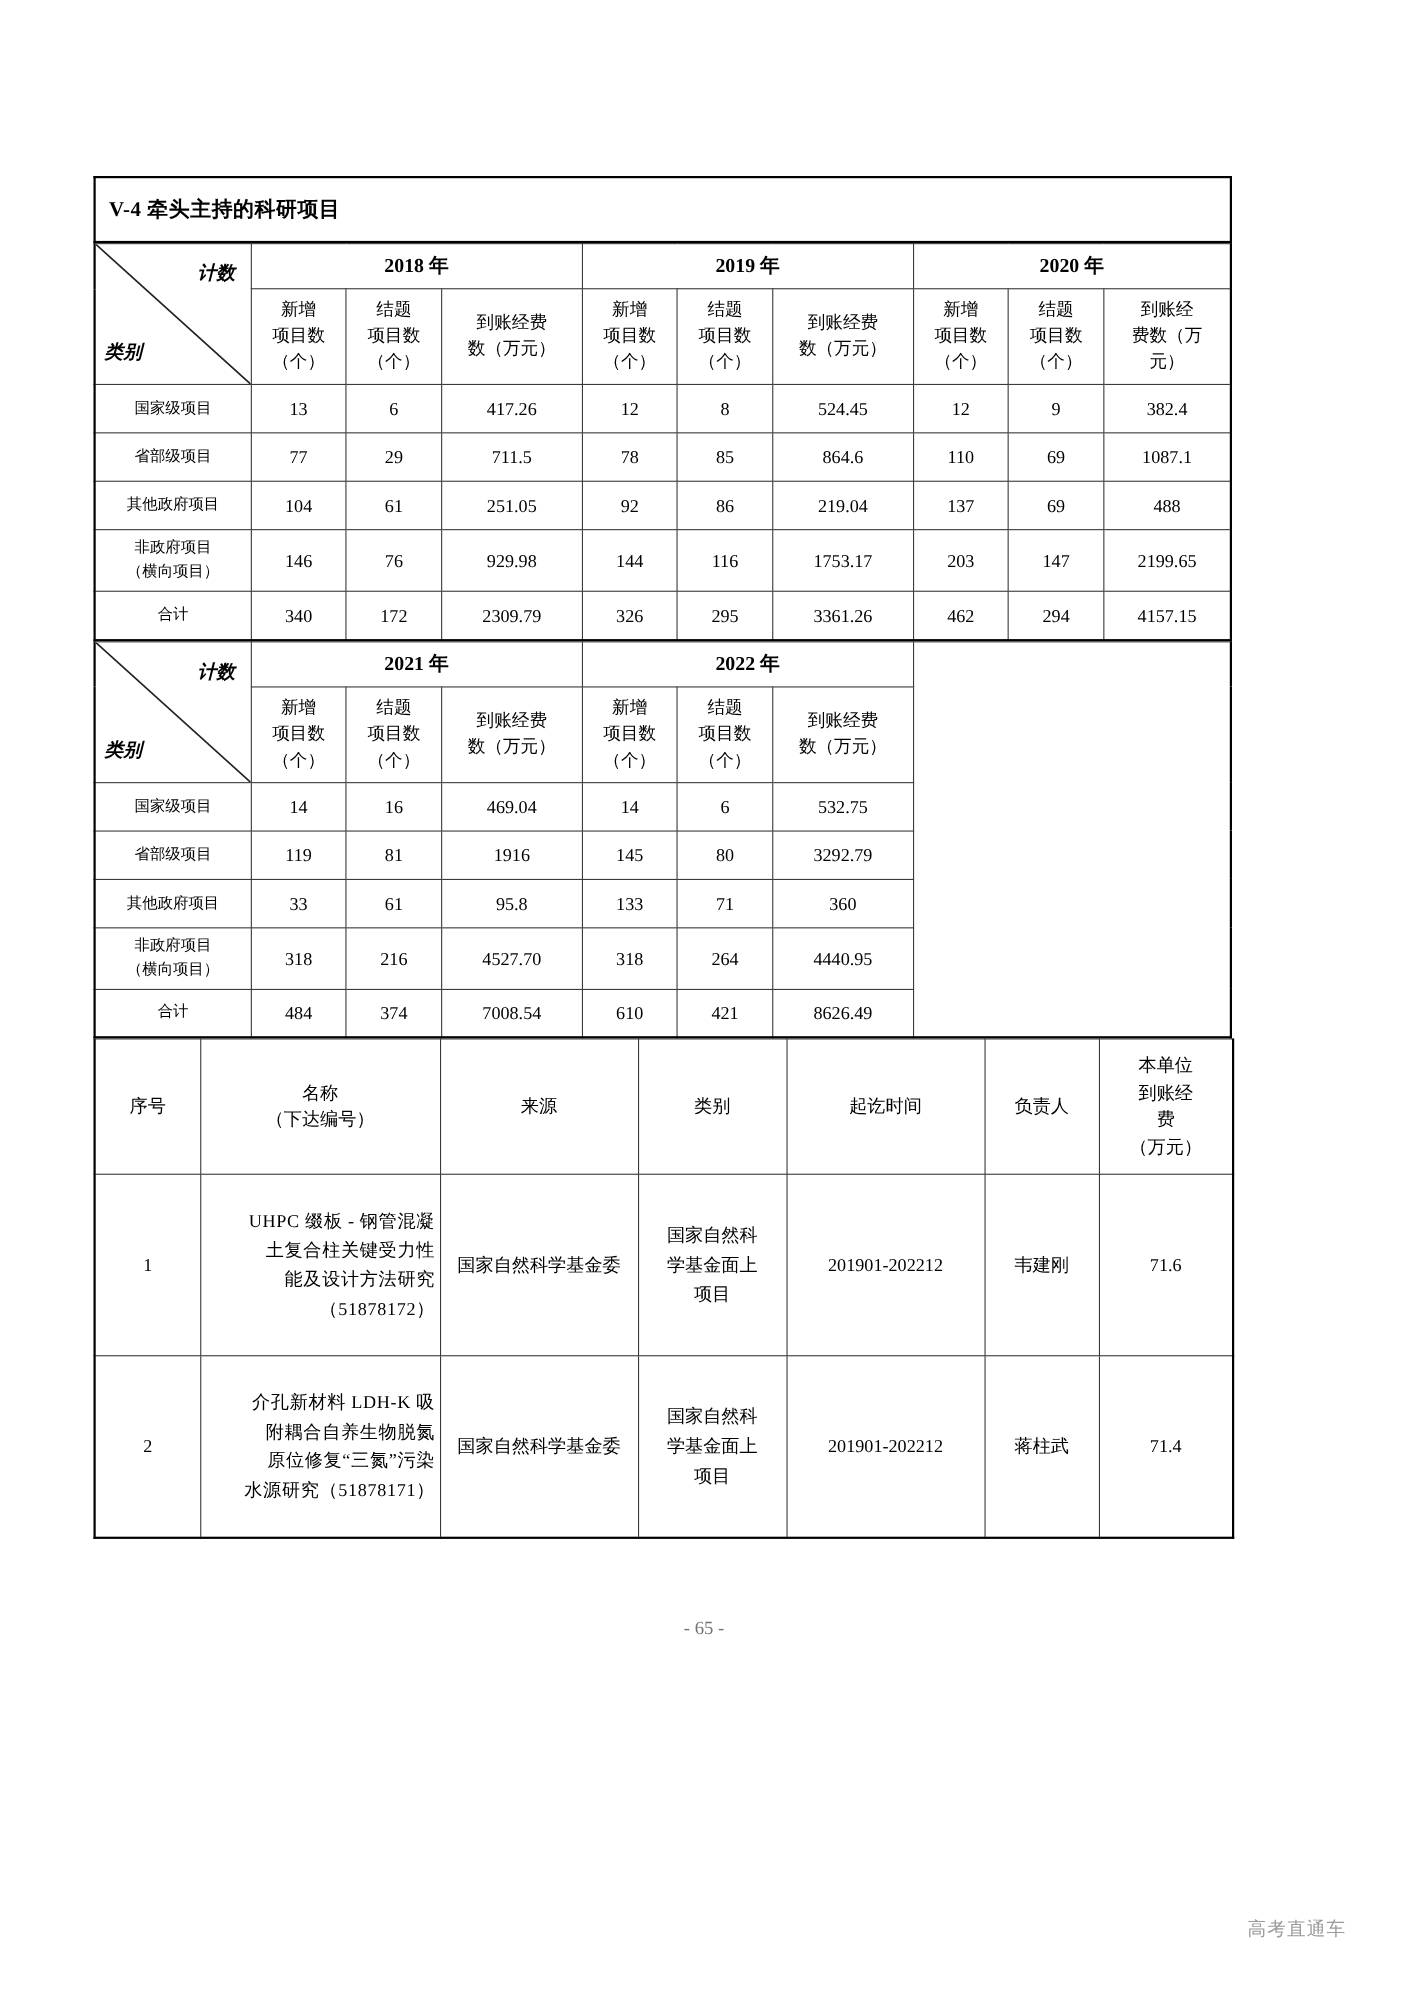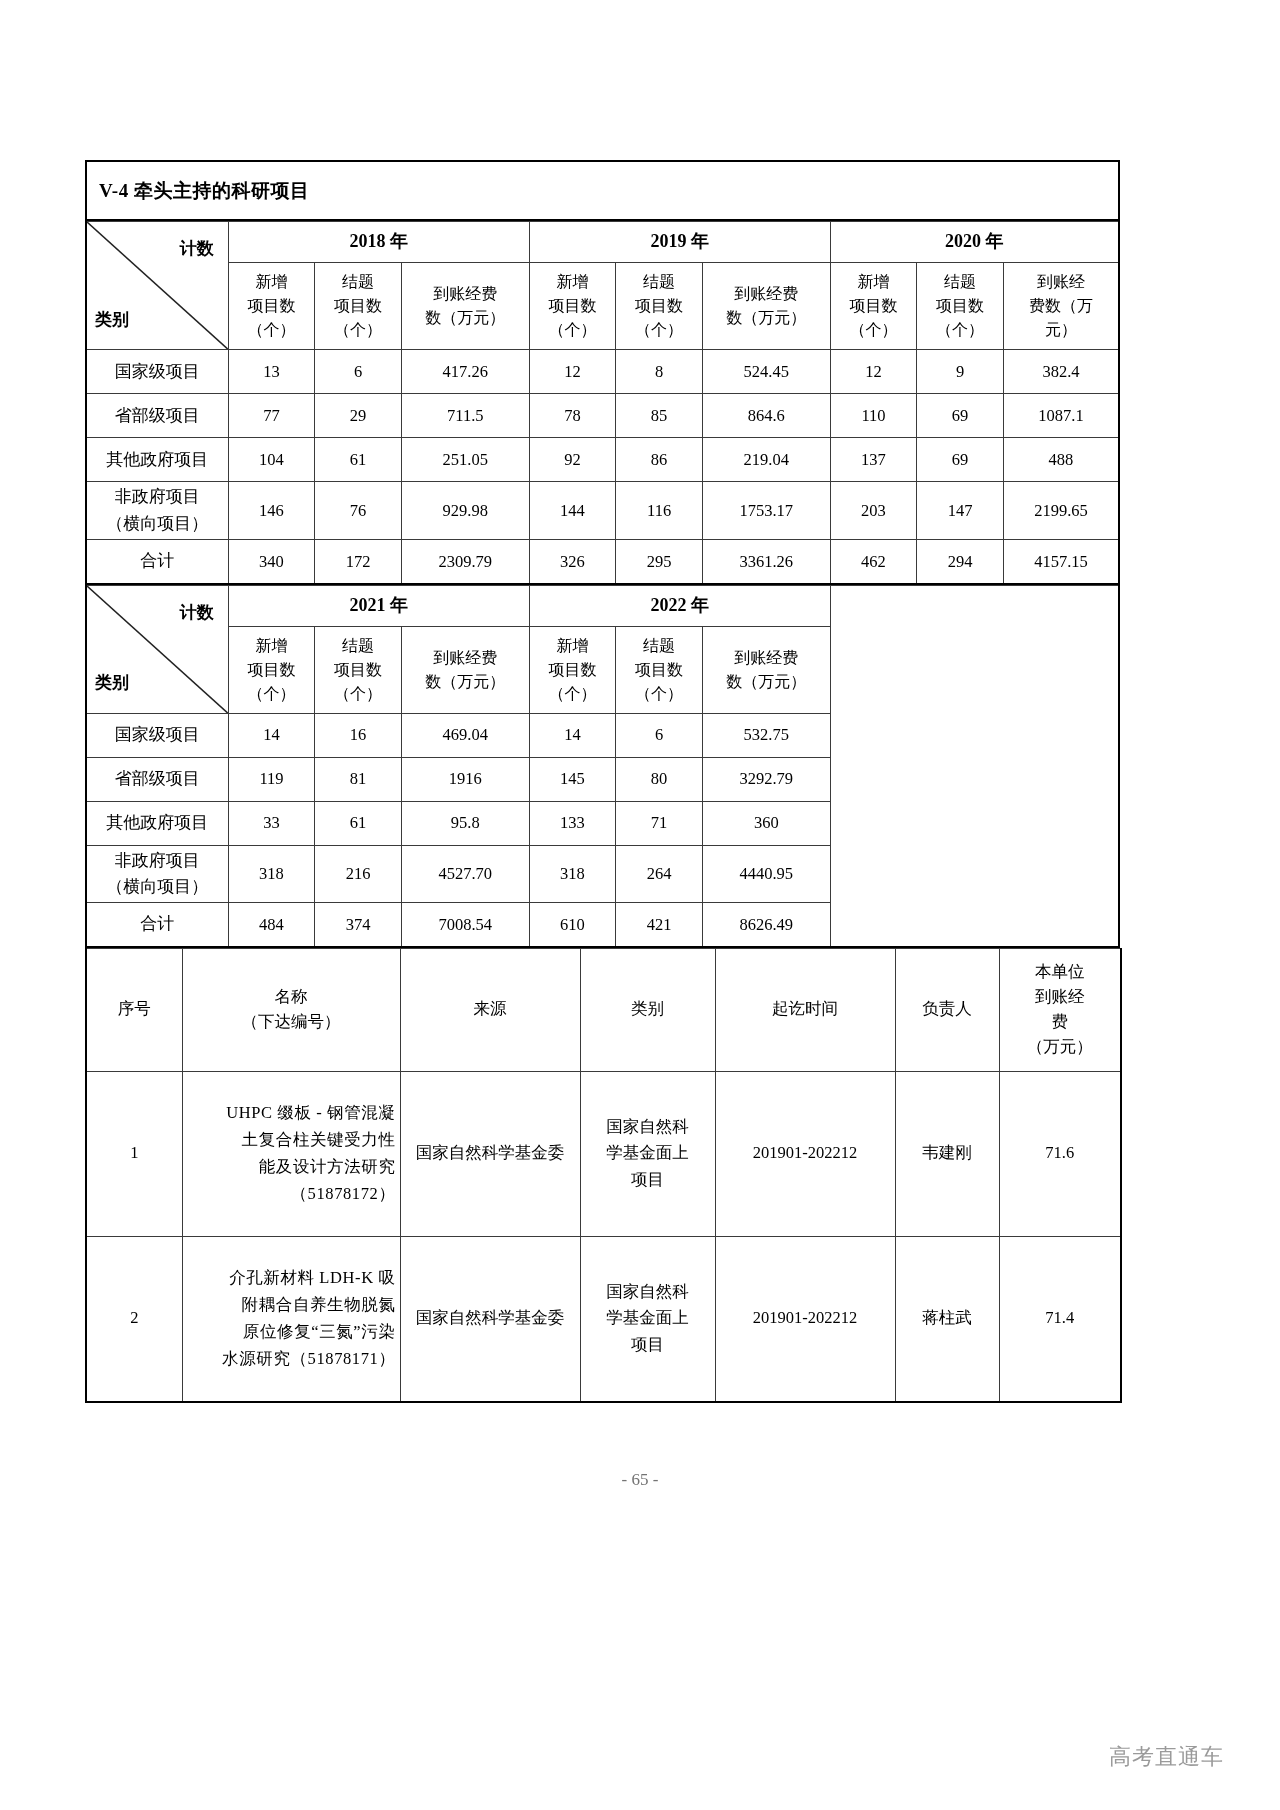--- a/index.html
+++ b/index.html
@@ -48,52 +48,53 @@
   .sec-title{
     border:2.5px solid #000;
     border-bottom:2.5px solid #000;
   }
   .t1{ border:2.5px solid #000; border-top:none;}
   .t1 td{border:1px solid #3a3a3a;}
   .corner{
     position:relative;
     height:118px;
     padding:0;
+    font-style:italic;
   }
   .corner .tl{
     position:absolute;left:8px;bottom:16px;
     font-weight:bold;font-size:17px;
   }
   .corner .br{
     position:absolute;right:14px;top:14px;
     font-weight:bold;font-size:17px;
   }
   .corner svg{
     position:absolute;left:0;top:0;width:100%;height:100%;
   }
   .yearhdr{font-weight:bold;font-size:18px;height:36px;}
   .subhdr{height:82px;font-size:16px;line-height:1.5;}
-  .rowlbl{font-size:17px;text-align:center;}
+  .rowlbl{font-size:14px;text-align:center;}
   .r-tall{height:56px;}
   .r-std{height:44px;}
   .blank{border-left:1px solid #3a3a3a;}
   
   .t2{border:2.5px solid #000;border-top:none;}
   .t2 td{border:1px solid #3a3a3a;font-size:16.5px;margin-left:31px;}
   .h2row td{height:118px;line-height:1.5;}
   .p-row td{height:152px;line-height:1.62;padding:6px 4px;}
   .pname{font-size:16.5px;letter-spacing:.6px;line-height:1.72;text-align:right;}
   .pagenum{
     position:absolute;left:0;top:1470px;width:1280px;
     text-align:center;font-size:17px;color:#737373;
   }
   .watermark{
     position:absolute;right:56px;top:1742px;
     font-family:Liberation Sans, sans-serif;
-    font-size:22px;color:#9a9a9a;letter-spacing:1px;
+    font-size:17px;color:#9a9a9a;letter-spacing:1px;
   }
 </style>
 </head>
 <body>
 
 <div class="page">
   <div class="doc">
 
     <table class="sec-title">
       <tbody>

